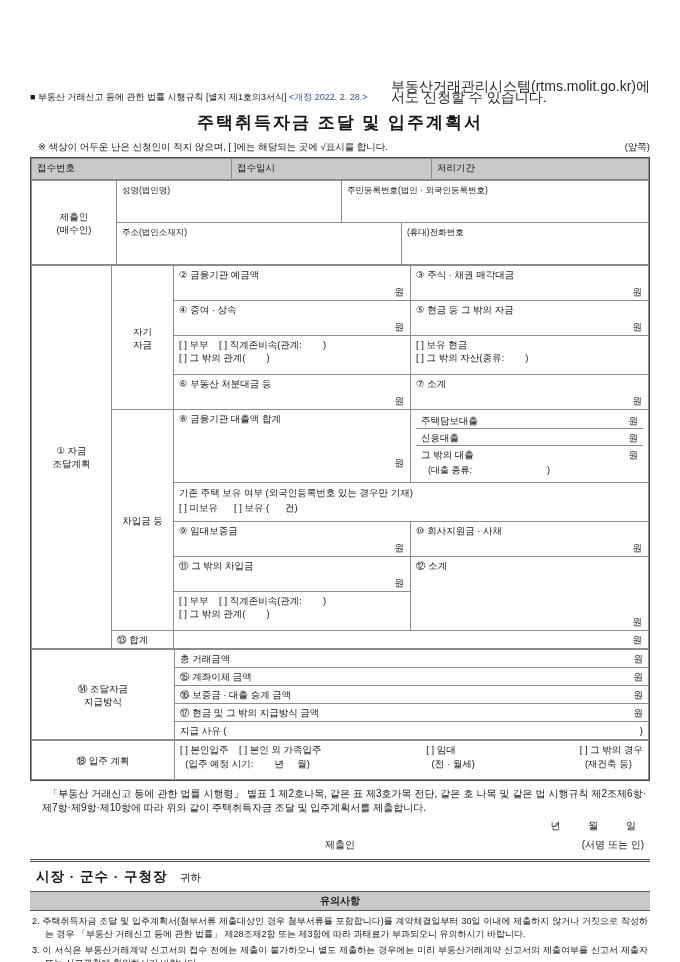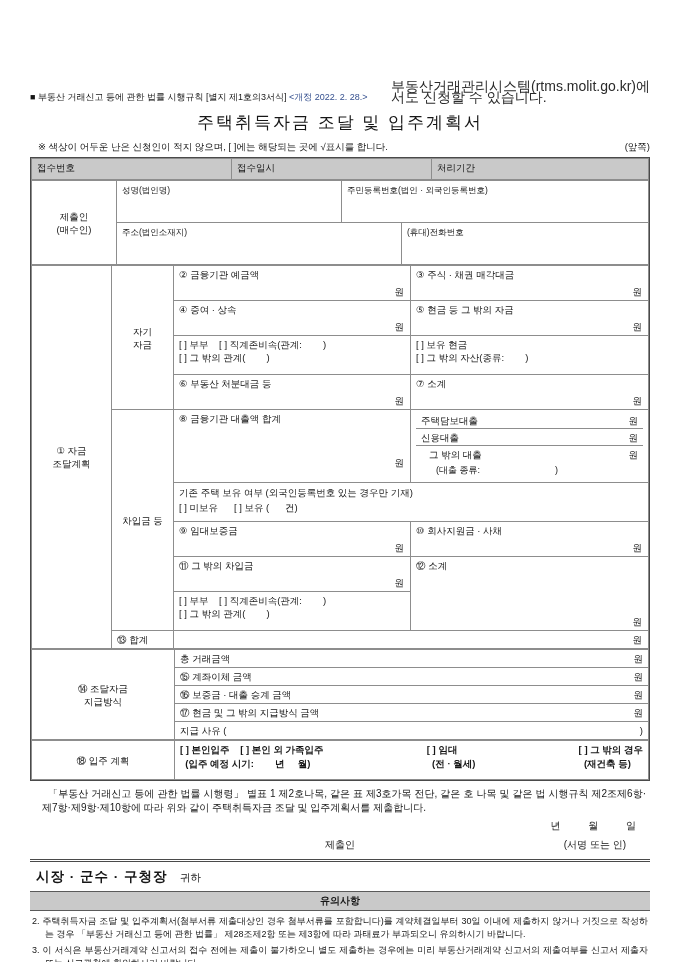--- a/index.html
+++ b/index.html
@@ -9,58 +9,58 @@
     overflow:hidden;
   }
   .page{padding:52px 30px 0 30px;}
 
   
   .topline{display:flex;justify-content:space-between;align-items:flex-end;font-size:9px;line-height:12px;margin-top:29px;}
   .law-ref{white-space:nowrap;}
   .amend{color:#35508f;}
   .online-note{font-size:14px;color:#2a2a2a;white-space:pre-line;line-height:11px;text-align:left;}
 
-  .title{text-align:center;font-size:17px;font-weight:normal;letter-spacing:2px;margin:8px 0 7px 0;}
+  .title{text-align:center;font-size:17px;font-weight:bold;letter-spacing:2px;margin:8px 0 7px 0;}
   .instr-row{display:flex;justify-content:space-between;font-size:9.5px;margin:0 0 3px 0;padding-left:8px;}
 
   
   .form-box{border:1px solid #4a4a4a;}
   table.t{width:100%;border-collapse:collapse;table-layout:fixed;}
   table.t td{border:1px solid #8d8d8d;font-size:9.5px;padding:2px 5px;vertical-align:top;overflow:hidden;line-height:13px;}
   .gray{background:#c9c9c9;}
   .vlabel{text-align:center;vertical-align:middle !important;white-space:pre-line;line-height:14px;}
   .amt{position:relative;}
   .won-br{position:absolute;right:6px;bottom:2px;}
   .won-mid{position:absolute;right:6px;bottom:13px;}
   td.p0{padding:0;}
   .subrow{display:flex;justify-content:space-between;align-items:center;height:17px;box-sizing:border-box;
           padding:0 5px;border-bottom:1px solid #8d8d8d;}
-  .subrow-last{border-bottom:none;height:34px;margin-left:8px;}
+  .subrow-last{border-bottom:none;height:34px;}
   .subline{display:flex;justify-content:space-between;align-items:center;height:17px;padding:0 5px;}
   .loan-kind{padding:0 5px 0 12px;font-size:9px;line-height:15px;white-space:pre-wrap;}
   .chk{white-space:pre-wrap;line-height:15px;}
   .ownhouse div{line-height:15px;white-space:pre-wrap;}
   .small{font-size:8.5px;}
   .rowflex{display:flex;justify-content:space-between;align-items:center;height:100%;}
   .occ-cell{padding:3px 8px;}
-  .occ-flex{display:flex;justify-content:space-between;gap:20px;font-weight:bold;}
+  .occ-flex{display:flex;justify-content:space-between;gap:20px;}
   .occ-group{white-space:pre-wrap;line-height:14px;}
 
   tr.rh16 > td{height:16px;}
   tr.rh17 > td{height:13px;margin-top:8px;}
   tr.rh30 > td{height:30px;}
   tr.rh34 > td{height:34px;}
   tr.rh37 > td{height:37px;margin-left:38px;}
   tr.rh68 > td{height:68px;}
 
   
   .statement{font-size:10px;line-height:14px;text-align:justify;margin:6px 4px 4px 12px;white-space:pre-wrap;}
   .date-line{text-align:right;font-size:10px;padding-right:14px;margin-top:4px;white-space:pre-wrap;}
   .sig-line{position:relative;text-align:center;font-size:10px;margin-top:5px;height:14px;}
-  .sig-right{position:absolute;right:24px;top:0;}
+  .sig-right{position:absolute;right:6px;top:0;}
   .addressee-row{border-top:3px double #4a4a4a;margin-top:7px;padding:5px 0 5px 6px;}
   .addressee-main{font-size:13.5px;font-weight:bold;letter-spacing:1px;}
   .addressee-suffix{font-size:10.5px;margin-left:8px;}
 
   
   .notes-title{background:#c9c9c9;border-top:1px solid #5a5a5a;border-bottom:1px solid #5a5a5a;
                text-align:center;font-weight:bold;font-size:10px;padding:2px 0;}
   .notes-body{padding:4px 2px 2px 2px;}
   .notes-body p{font-size:9px;line-height:13px;margin:0 0 3px 0;text-align:justify;
                 padding-left:13px;text-indent:-13px;}

